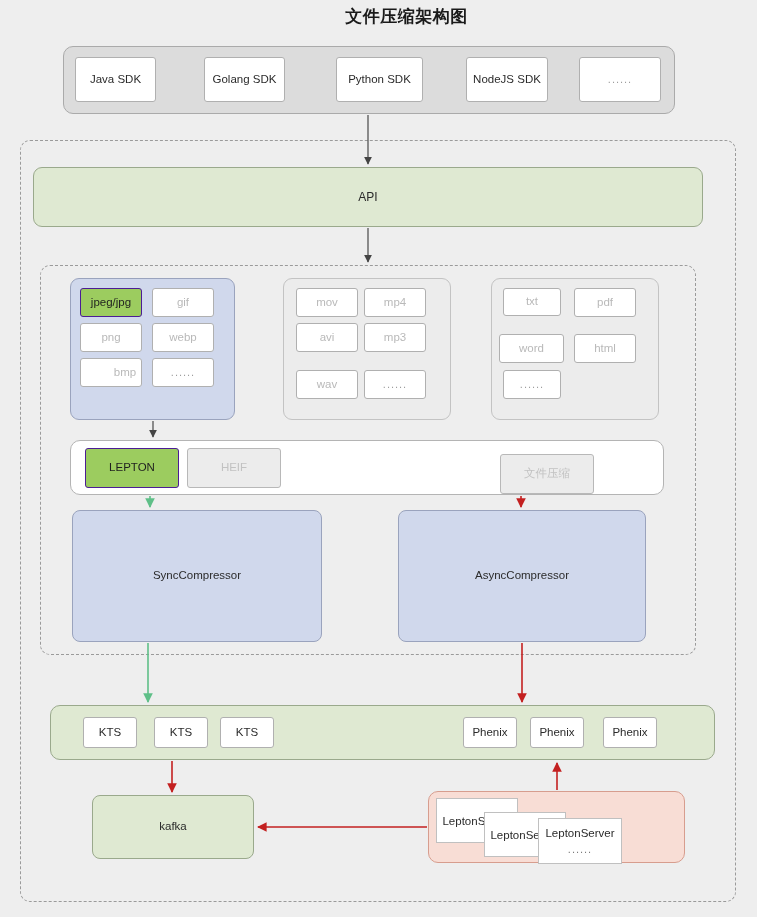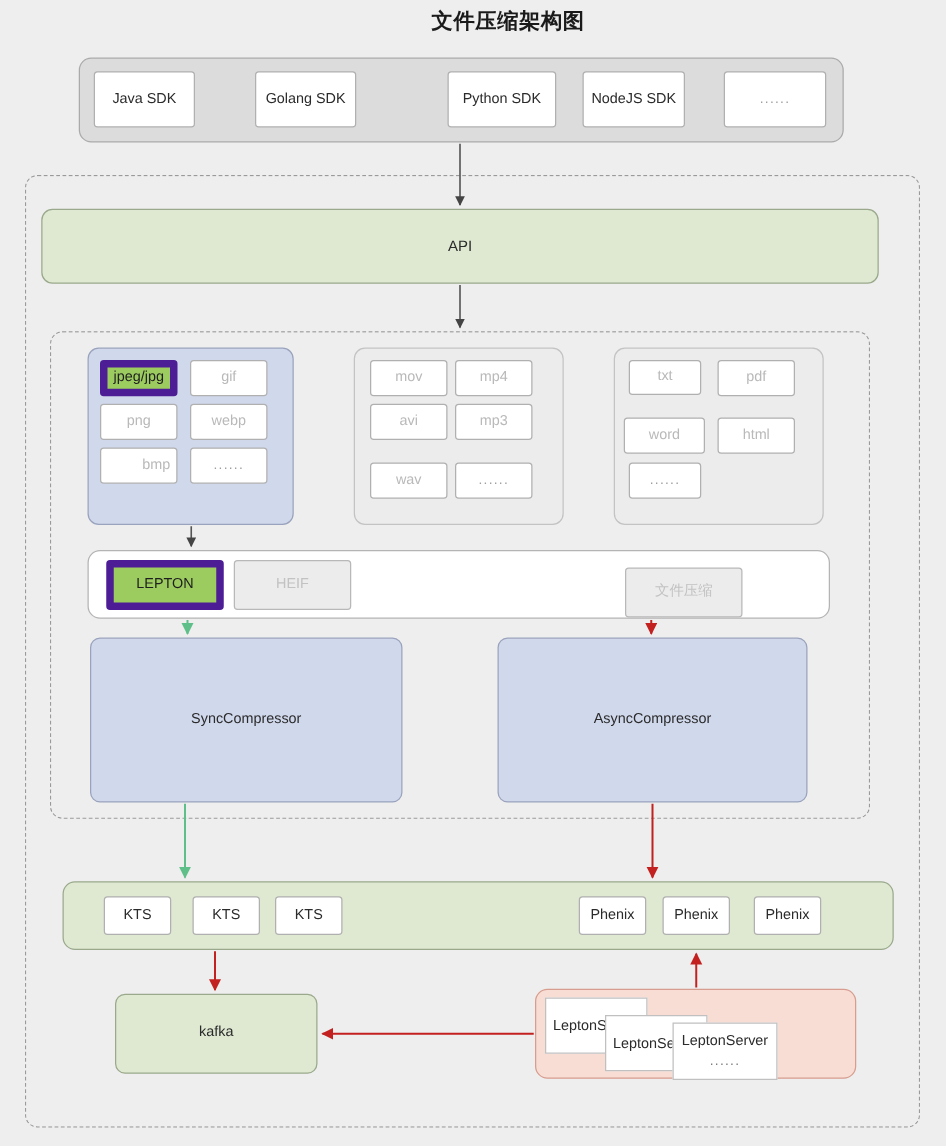--- a/index.html
+++ b/index.html
@@ -67,21 +67,21 @@
     border: 1px solid #b0b0b0;
   }
   .box-dim {
     background: #ececec;
     border: 1px solid #b8b8b8;
     color: #c2c2c2;
     text-align: right;
   }
   .box-active {
     background: #9ccc5f;
-    border: 6px solid #4c1d95;
+    border: 1px solid #4c1d95;
     color: #1f1f1f;
     font-weight: normal;
   }
   .box-green {
     background: #dfe9d2;
     border: 1px solid #9aa98c;
   }
   .box-lavender {
     background: #d0d8ec;
     border: 1px solid #9aa3bd;
@@ -169,21 +169,21 @@
   <div class="abs" id="page-title">文件压缩架构图</div>
 
   <div class="abs sdk-band"></div>
 
   <div class="abs box box-white r4" style="left:75px; top:57px; width:81px; height:45px;">
     <span>Java SDK</span>
   </div>
   <div class="abs box box-white r4" style="left:204px; top:57px; width:81px; height:45px;">
     <span>Golang SDK</span>
   </div>
-  <div class="abs box box-white r4" style="left:336px; top:57px; width:87px; height:45px;margin-left:22px;">
+  <div class="abs box box-white r4" style="left:336px; top:57px; width:87px; height:45px;">
     <span>Python SDK</span>
   </div>
   <div class="abs box box-white r4" style="left:466px; top:57px; width:82px; height:45px;">
     <span>NodeJS SDK</span>
   </div>
   <div class="abs box box-white r4" style="left:579px; top:57px; width:82px; height:45px;">
     <span class="dots-label">......</span>
   </div>
 
   <div class="abs dashed-outer"></div>

